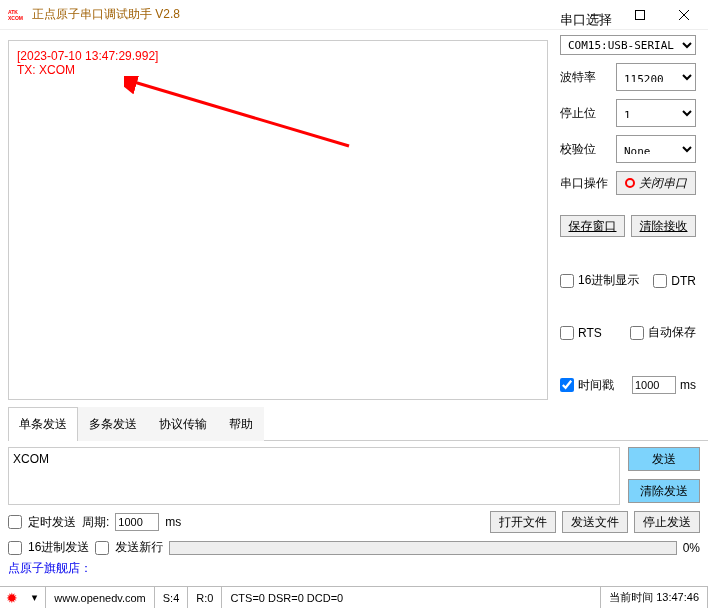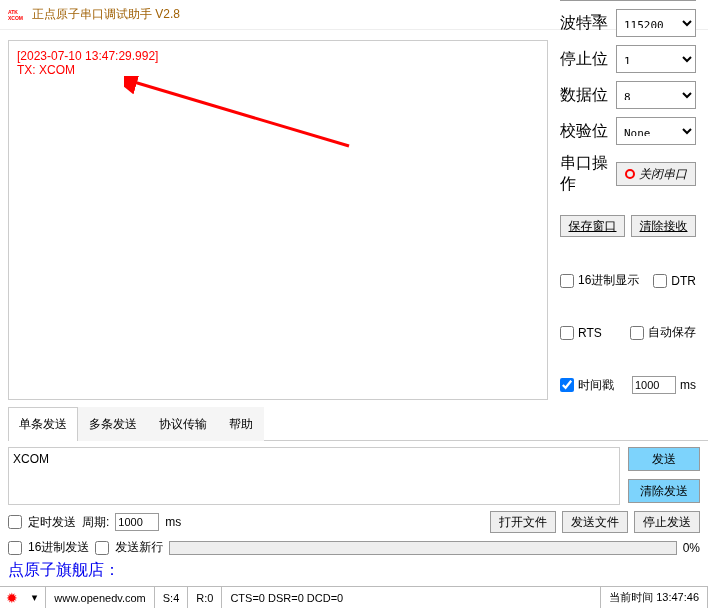--- a/index.html
+++ b/index.html
@@ -9,21 +9,21 @@
 .titlebar .title { flex: 1; font-size: 12px; color: #a16207; }
 .winbtn { width: 44px; height: 28px; display: flex; align-items: center; justify-content: center; }
 .main { display: flex; height: 370px; align-items: flex-end; }
 .output-wrap { flex: 1; padding: 8px 0 0 8px; }
 .output { background: #fff; border: 1px solid #ccc; height: 360px; padding: 8px; font-family: "SimSun", monospace; font-size: 12px; color: red; position: relative; }
 .output-line { white-space: pre; }
 .arrow-svg { position: absolute; top: 35px; left: 115px; pointer-events: none; }
 .side { width: 160px; padding: 10px 12px 0 12px; }
 .side-label { font-size: 13px; margin-bottom: 6px; }
 .side-row { display: flex; align-items: center; margin-bottom: 8px; gap: 6px; }
-.side-row .lbl { width: 50px; font-size: 16px; }
+.side-row .lbl { width: 50px; font-size: 12px; }
 .side-row select, .side-row input.txt { flex: 1; border: 1px solid #999; height: 28px; font-size: 11px; font-family: monospace; padding: 8px 3px; background: #fff; }
 .side-row .full-select { width: 100%; border: 1px solid #999; height: 20px; font-size: 11px; font-family: monospace; padding: 0 3px; background: #fff; }
 .btn-close-port { flex: 1; height: 24px; border: 1px solid #999; background: #efefef; font-size: 12px; display: flex; align-items: center; justify-content: center; gap: 4px; font-style: italic; }
 .red-circle { width: 10px; height: 10px; border: 2px solid red; border-radius: 50%; display: inline-block; }
 .small-btn { border: 1px solid #999; background: #efefef; height: 22px; font-size: 12px; padding: 0 6px; text-decoration: underline; }
 .chk-row { display: flex; align-items: center; gap: 4px; margin-bottom: 6px; font-size: 12px; margin-top: 35px; }
 .chk-row input[type=checkbox] { width: 14px; height: 14px; }
 .chk-row .num-input { width: 44px; border: 1px solid #999; height: 18px; font-size: 11px; padding: 0 2px; }
 .tabs { display: flex; gap: 0; margin: 6px 0 0 8px; border-bottom: 1px solid #ccc; }
 .tab { padding: 8px 10px; font-size: 12px; border: 1px solid #ccc; border-bottom: none; background: #fff; position: relative; top: 1px; }
@@ -35,21 +35,21 @@
 .row-ctrl { display: flex; align-items: center; gap: 6px; padding: 6px 8px 0 8px; font-size: 12px; }
 .row-ctrl input[type=checkbox] { width: 14px; height: 14px; }
 .row-ctrl .period-input { width: 44px; border: 1px solid #999; height: 18px; font-size: 11px; padding: 0 2px; }
 .row-ctrl .spacer { flex: 1; }
 .row-ctrl button { height: 22px; border: 1px solid #999; background: #efefef; font-size: 12px; padding: 0 8px; }
 .progress { flex: 1; height: 14px; border: 1px solid #999; background: #eee; }
 .link-text { color: #0000ee; margin-left: 4px; }
 .statusbar { position: absolute; bottom: 0; left: 0; right: 0; height: 22px; border-top: 1px solid #bbb; display: flex; align-items: center; font-size: 11px; }
 .status-cell { border-right: 1px solid #bbb; padding: 0 8px; height: 100%; display: flex; align-items: center; }
 .gear { color: red; font-size: 14px; padding: 0 6px; }
-.store-row { display:flex; padding: 4px 8px 0 8px; font-size:16px; }
+.store-row { display:flex; padding: 4px 8px 0 8px; font-size:12px; }
 </style>
 </head>
 <body>
 
 <div class="titlebar">
   <span class="logo">
     <svg width="18" height="14">
         <rect width="18" height="14" fill="#fff"></rect>
         <text x="0" y="6" font-size="5" fill="red" font-weight="bold">ATK</text>
         <text x="0" y="12" font-size="5" fill="red" font-weight="bold">XCOM</text>
@@ -94,24 +94,20 @@
     <div class="side-row">
         <select class="full-select"><option>COM15:USB-SERIAL CH34</option></select>
       </div>
     <div class="side-row">
         <span class="lbl">波特率</span>
         <select><option>115200</option></select>
       </div>
     <div class="side-row">
         <span class="lbl">停止位</span>
         <select><option>1</option></select>
-      </div>
-    <div class="side-row">
-        <span class="lbl">数据位</span>
-        <select><option>8</option></select>
       </div>
     <div class="side-row">
         <span class="lbl">校验位</span>
         <select><option>None</option></select>
       </div>
     <div class="side-row">
         <span class="lbl">串口操作</span>
         <button class="btn-close-port">
           <span class="red-circle"></span>
           <span>关闭串口</span>

